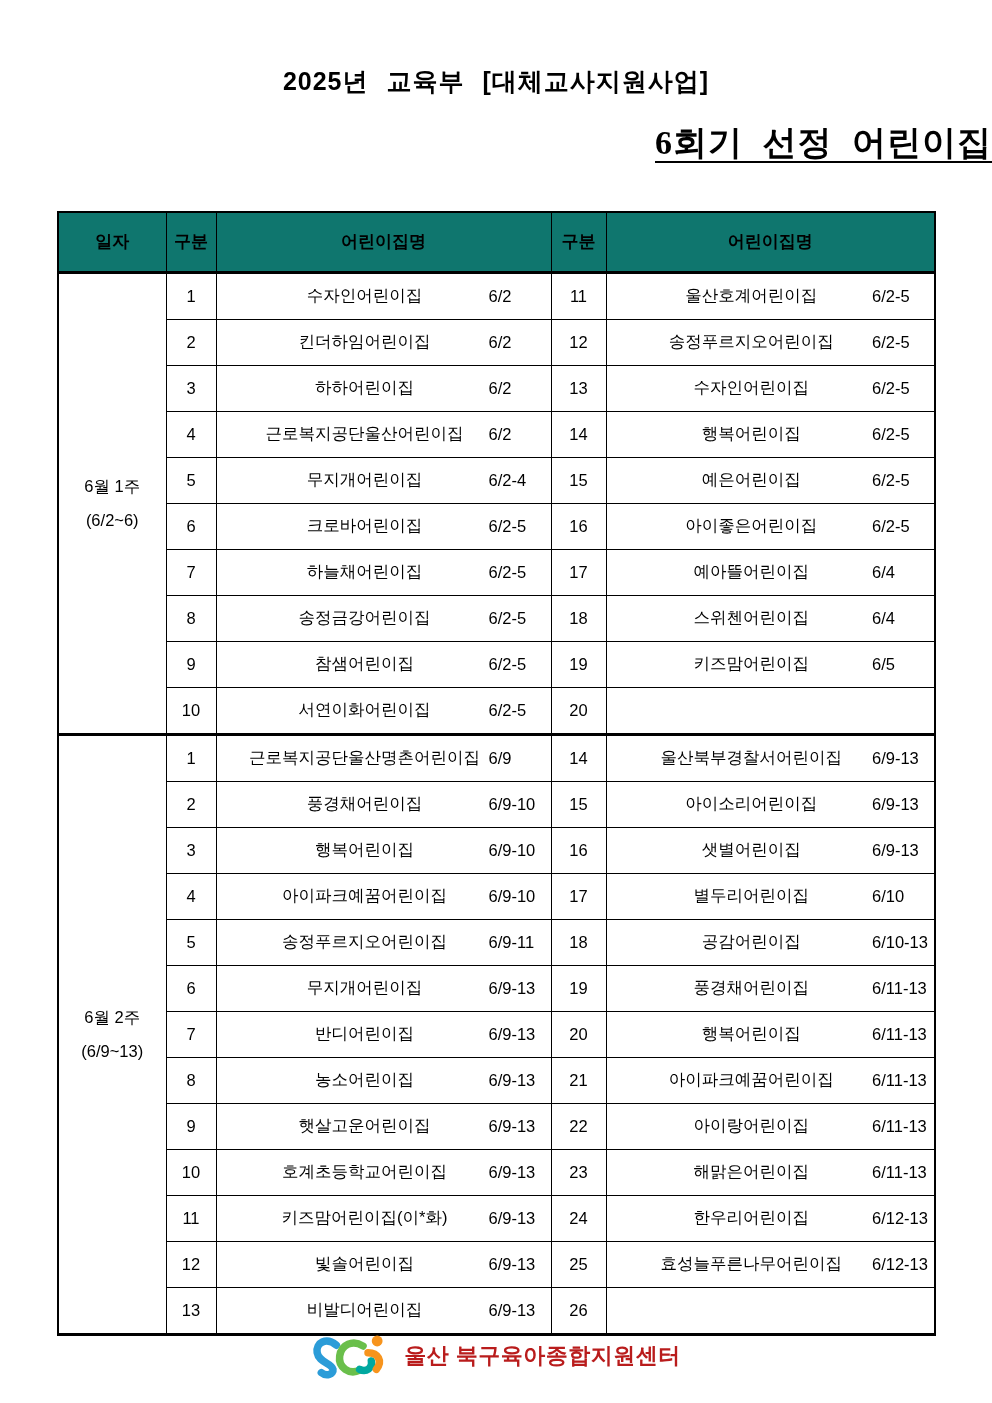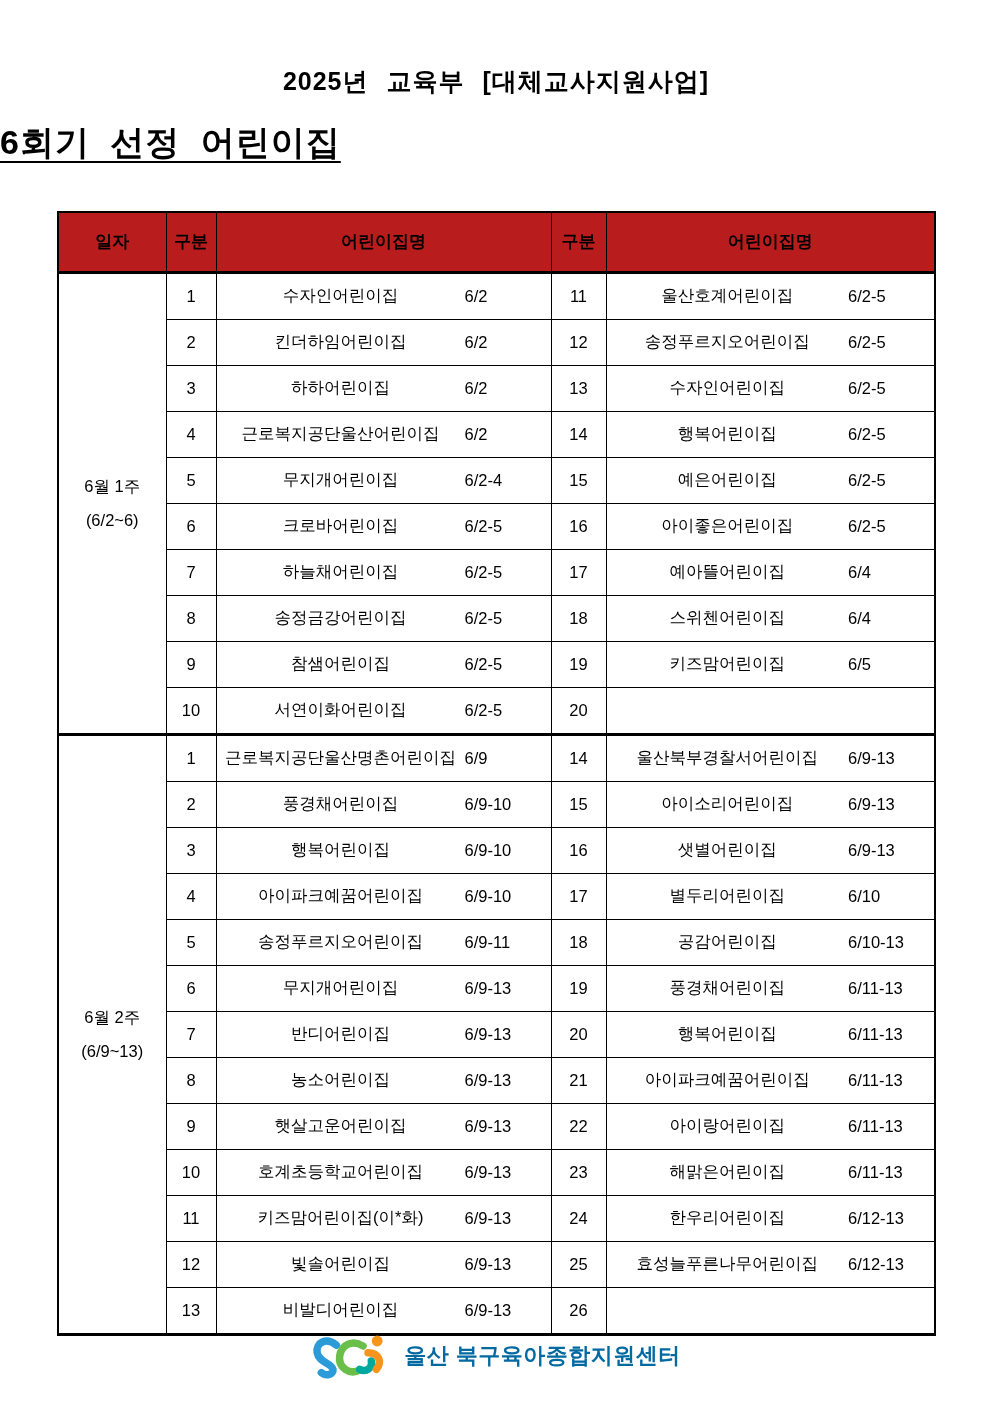--- a/index.html
+++ b/index.html
@@ -7,53 +7,53 @@
     width:992px;height:1403px;background:#ffffff;
     font-family:"Liberation Sans","DejaVu Sans",sans-serif;
     color:#000;position:relative;overflow:hidden;
   }
   .page{padding-top:68px;}
   .doc-title{
     text-align:center;font-size:25px;font-weight:bold;
     letter-spacing:1px;word-spacing:10px;line-height:1.1;margin:0;
   }
   .doc-subtitle{
-    text-align:left;font-size:34px;font-weight:bold;
-    letter-spacing:1px;word-spacing:10px;margin:27px 0 0 0;line-height:1.15;
+    text-align:right;font-size:34px;font-weight:bold;
+    letter-spacing:1px;word-spacing:10px;margin:27px 0 0 16px;line-height:1.15;font-family:Liberation Serif, serif;
   }
   .doc-subtitle span{
     text-decoration:underline;
     text-decoration-thickness:2px;
     text-underline-offset:7px;
   }
   table.sched{
     border-collapse:collapse;table-layout:fixed;
     width:877px;margin:49px 0 0 57px;
     border:2px solid #000;border-bottom:3px solid #000;
   }
   table.sched th,table.sched td{
     border:1px solid #000;padding:0;text-align:center;vertical-align:middle;
   }
   table.sched thead th{
-    background:#b91c1c;height:58px;font-size:17px;font-weight:bold;
+    background:#0f766e;height:58px;font-size:17px;font-weight:bold;
     border-bottom:3px solid #000;
   }
   table.sched tbody td{height:45px;font-size:16.5px;}
   table.sched tbody tr.sec-first td{border-top:3px solid #000;}
   td.week-cell{font-size:16.5px;background:#fff;margin-top:26px;}
   .week-line2{margin-top:13px;}
-  .namecell{display:flex;align-items:center;width:100%;}
+  .namecell{display:flex;align-items:center;width:100%;padding-left:24px;}
   .nm{flex:1 1 auto;text-align:center;white-space:nowrap;overflow:hidden;}
   .dt{flex:0 0 86px;text-align:left;white-space:nowrap;}
   .footer{
     position:absolute;left:0;right:0;top:1331px;
     display:flex;align-items:center;justify-content:center;gap:9px;
   }
   .footer .org{
-    font-size:22px;font-weight:bold;color:#0369a1;letter-spacing:0.5px;
+    font-size:22px;font-weight:bold;color:#b91c1c;letter-spacing:0.5px;
   }
 </style>
 </head>
 <body>
 
 <div class="page">
 
   <h1 class="doc-title">2025년 교육부 [대체교사지원사업]</h1>
 
   <h2 class="doc-subtitle"><span>6회기 선정 어린이집</span></h2>

